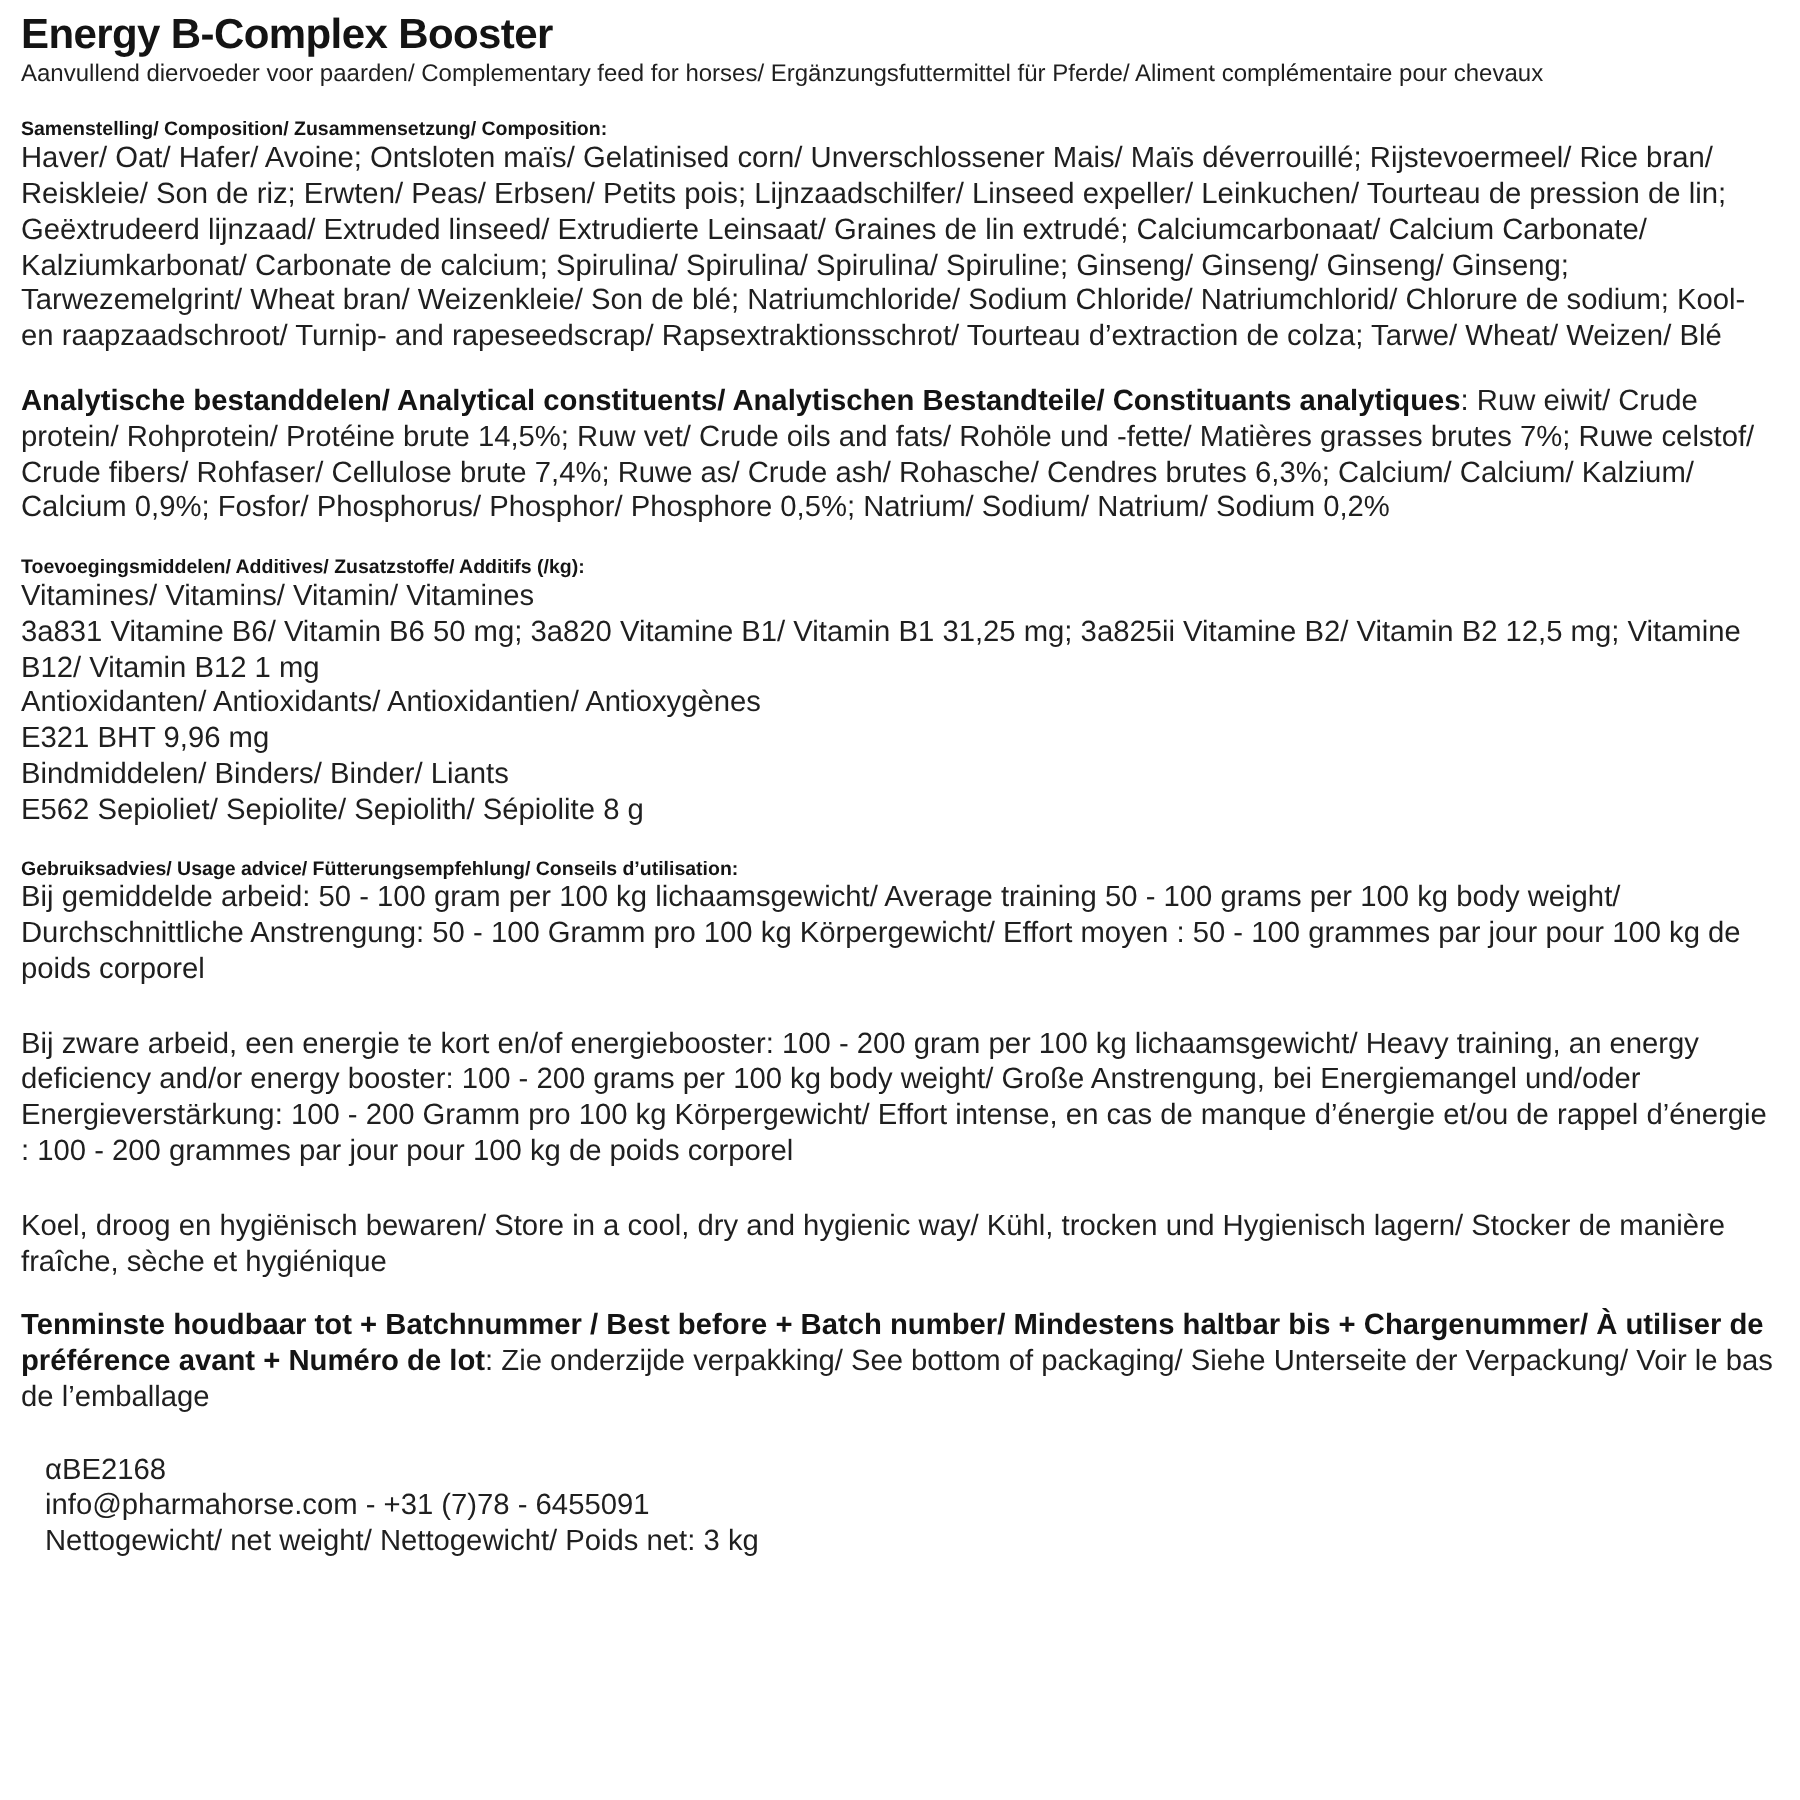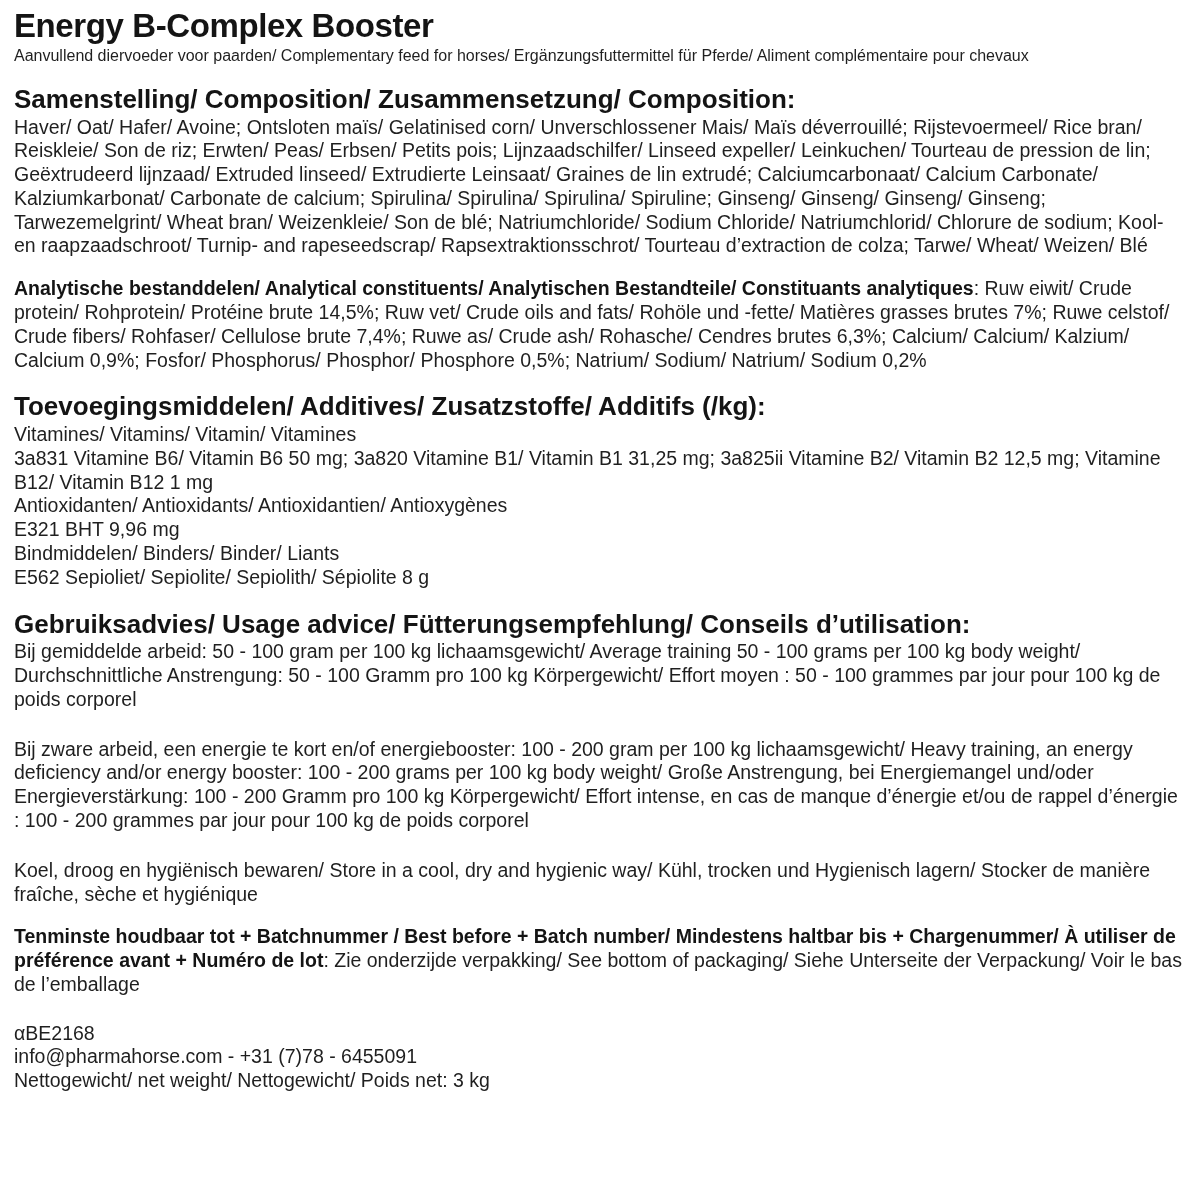--- a/index.html
+++ b/index.html
@@ -14,38 +14,38 @@
     color: #1a1a1a;
     overflow: hidden;
   }
   .label {
     box-sizing: border-box;
     width: 1200px;
     height: 1200px;
     padding: 8px 14px 0 14px;
   }
   .product-title {
-    font-size: 33px;
+    font-size: 28px;
     font-weight: bold;
     letter-spacing: -0.4px;
     line-height: 1.08;
     margin: 0 0 2px 0;
     color: #141414;
   }
   .product-subtitle {
     font-size: 16px;
     line-height: 1.2;
     margin: 0;
     color: #1f1f1f;
   }
   .section {
     margin-top: 19px;
   }
   .section-heading {
-    font-size: 26px;
+    font-size: 13px;
     font-weight: bold;
     line-height: 1.22;
     color: #141414;
   }
   .body-text {
     font-size: 19.5px;
     line-height: 1.22;
     color: #1f1f1f;
   }
   .inline-head {
@@ -62,20 +62,21 @@
     margin-top: 0;
   }
   .footer {
     margin-top: 25px;
     font-size: 19.5px;
     line-height: 1.22;
     color: #1f1f1f;
   }
   .footer div {
     white-space: nowrap;
+    margin-left: 16px;
   }
 </style>
 </head>
 <body>
 
 <div class="label">
 
   <h1 class="product-title">Energy B-Complex Booster</h1>
   <p class="product-subtitle">Aanvullend diervoeder voor paarden/ Complementary feed for horses/ Ergänzungsfuttermittel für Pferde/ Aliment complémentaire pour chevaux</p>
 

